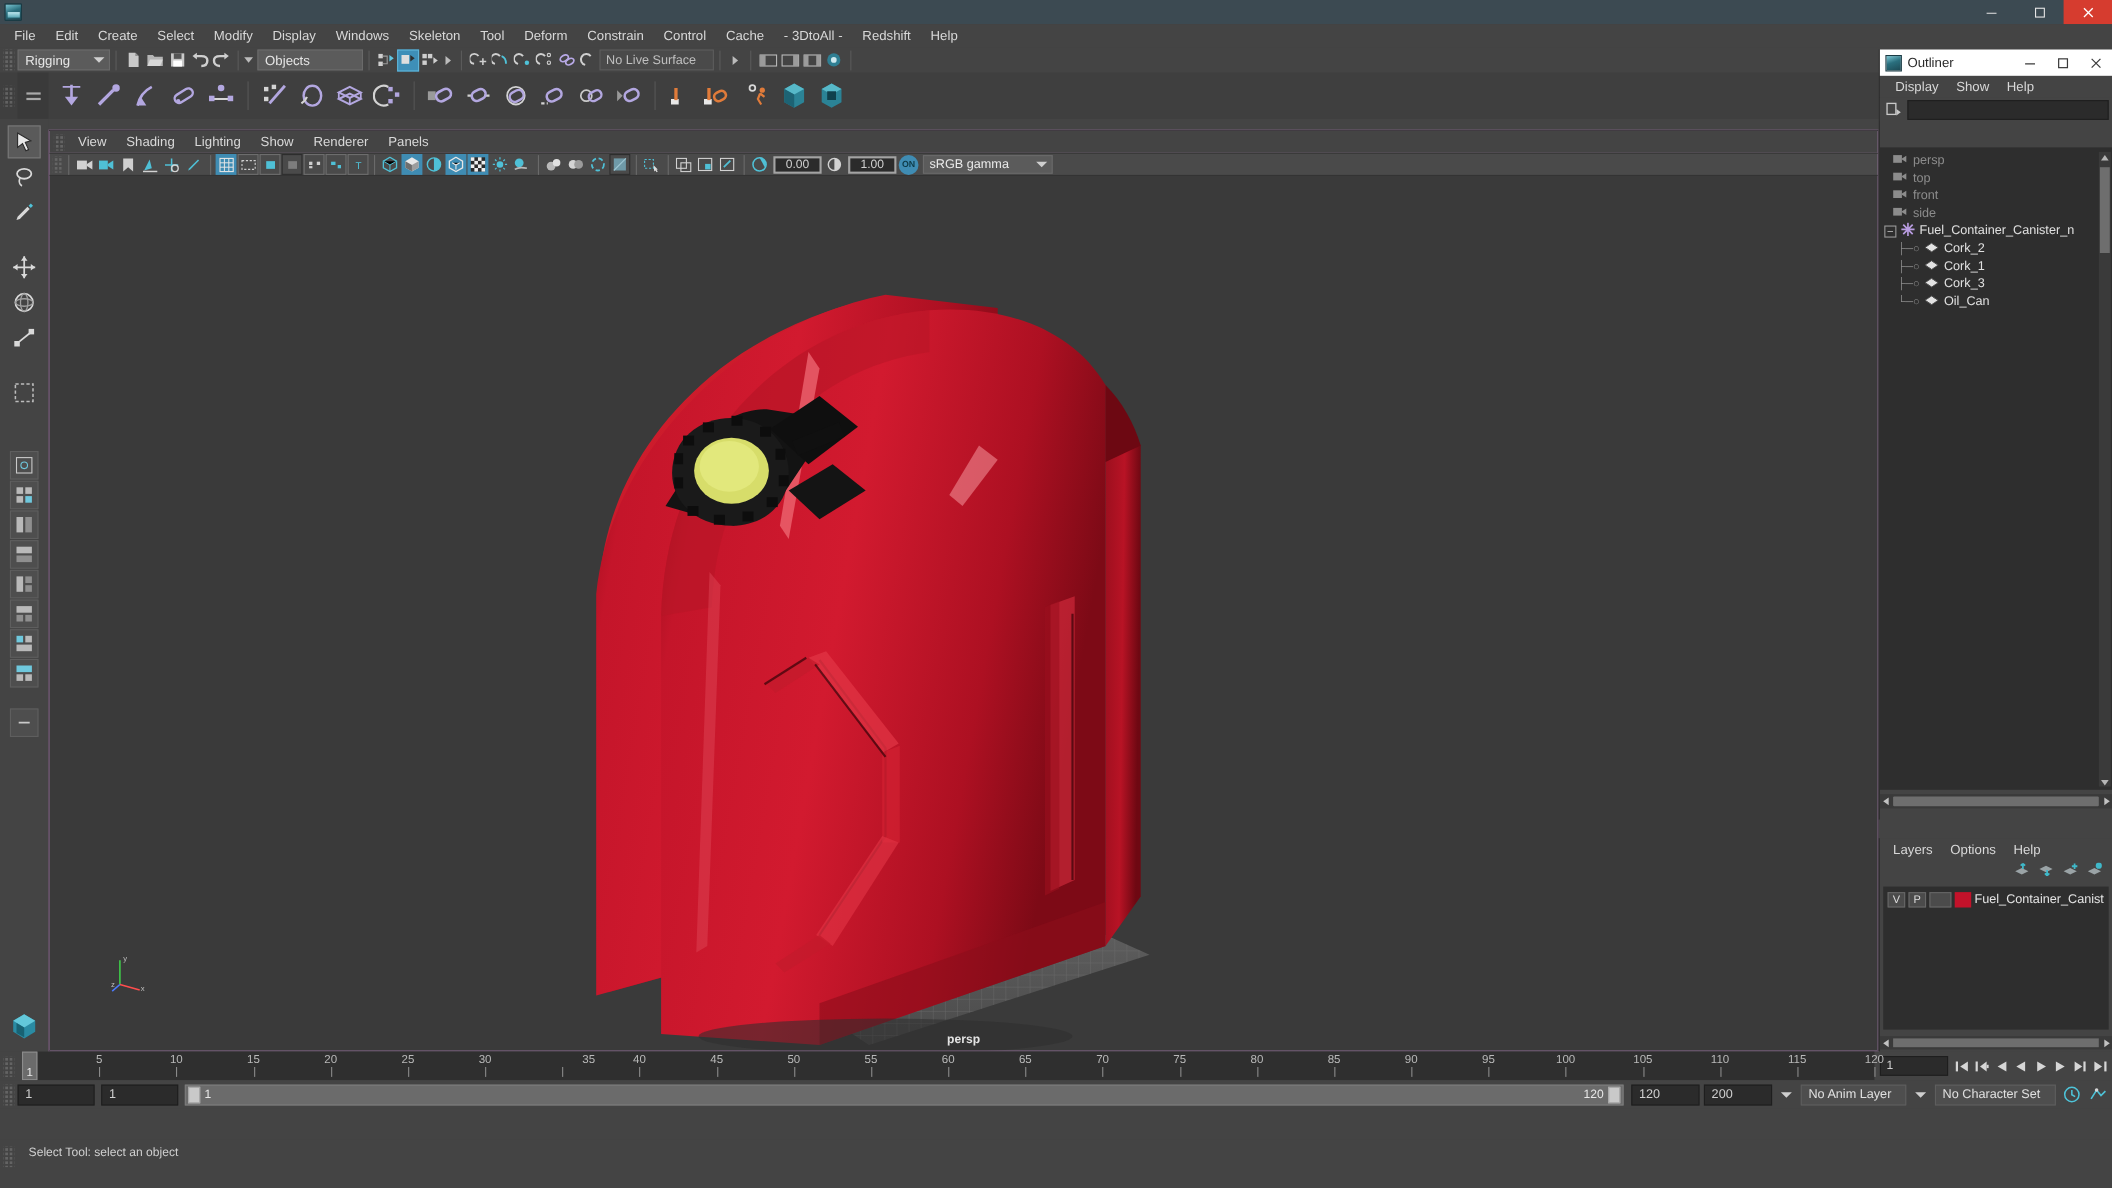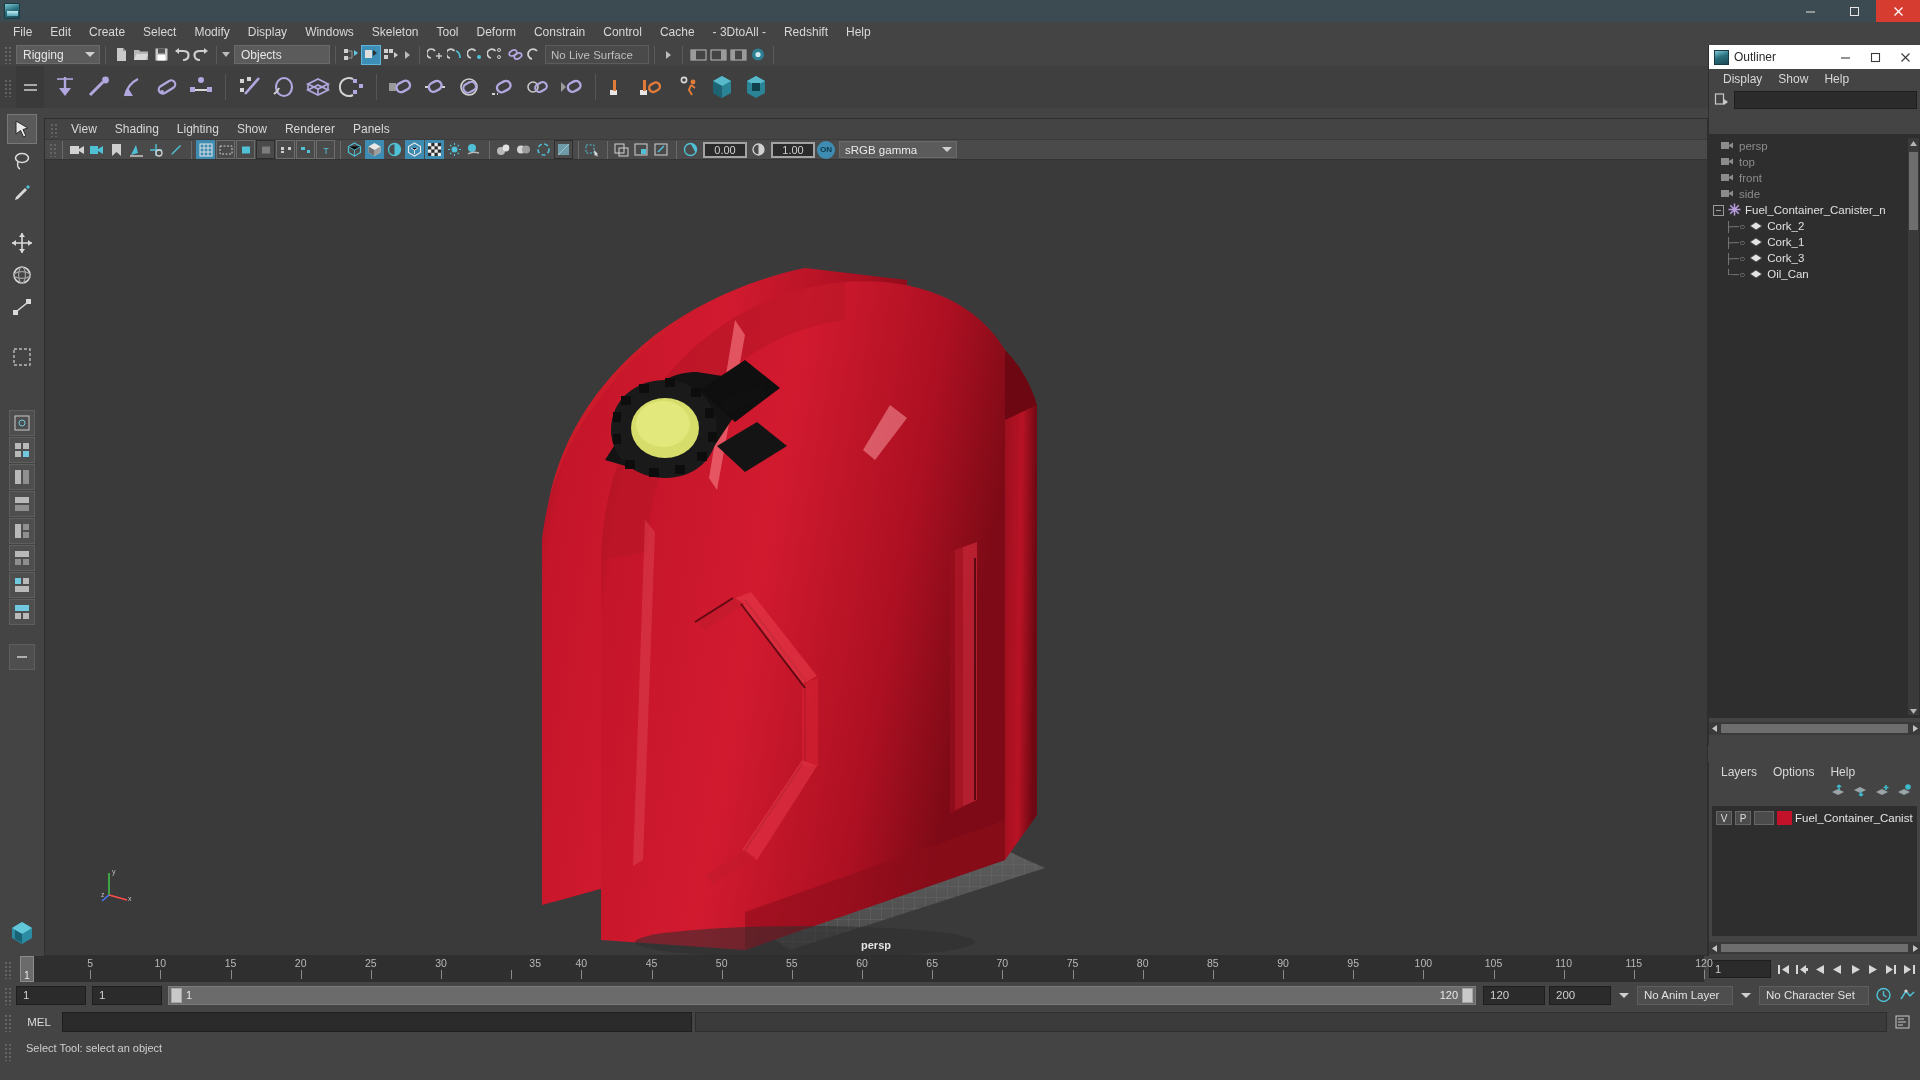--- a/index.html
+++ b/index.html
@@ -1368,31 +1368,19 @@
       </div>
       <div style="width:20px;height:20px;display:flex;align-items:center;justify-content:center;">
         <svg width="17" height="16" viewBox="0 0 17 16">
             <path d="M2 12l5-8 4 5 4-4" stroke="#4ec3d8" stroke-width="1.5" fill="none"></path>
             <circle cx="7" cy="4" r="1.6" fill="#d6d6d6"></circle>
           </svg>
       </div>
     </div>
   </div>
 
-  <div class="cmdline">
-    <div class="grip"></div>
-    <div class="cmd-mel">MEL</div>
-    <div class="cmd-in" style="width:630px;"></div>
-    <div class="cmd-out"></div>
-    <div style="width:24px;height:22px;display:flex;align-items:center;justify-content:center;margin-right:6px;">
-      <svg width="15" height="14" viewBox="0 0 15 14">
-          <rect x="1" y="1" width="13" height="12" fill="none" stroke="#c7c7c7"></rect>
-          <path d="M3 4h6M3 7h8M3 10h5" stroke="#c7c7c7" stroke-width="1.1"></path>
-        </svg>
-    </div>
-  </div>
 
   <div class="helpline">
     <div class="grip"></div>
     <div class="help-text">Select Tool: select an object</div>
   </div>
 
 </div>
 
 </body></html>

